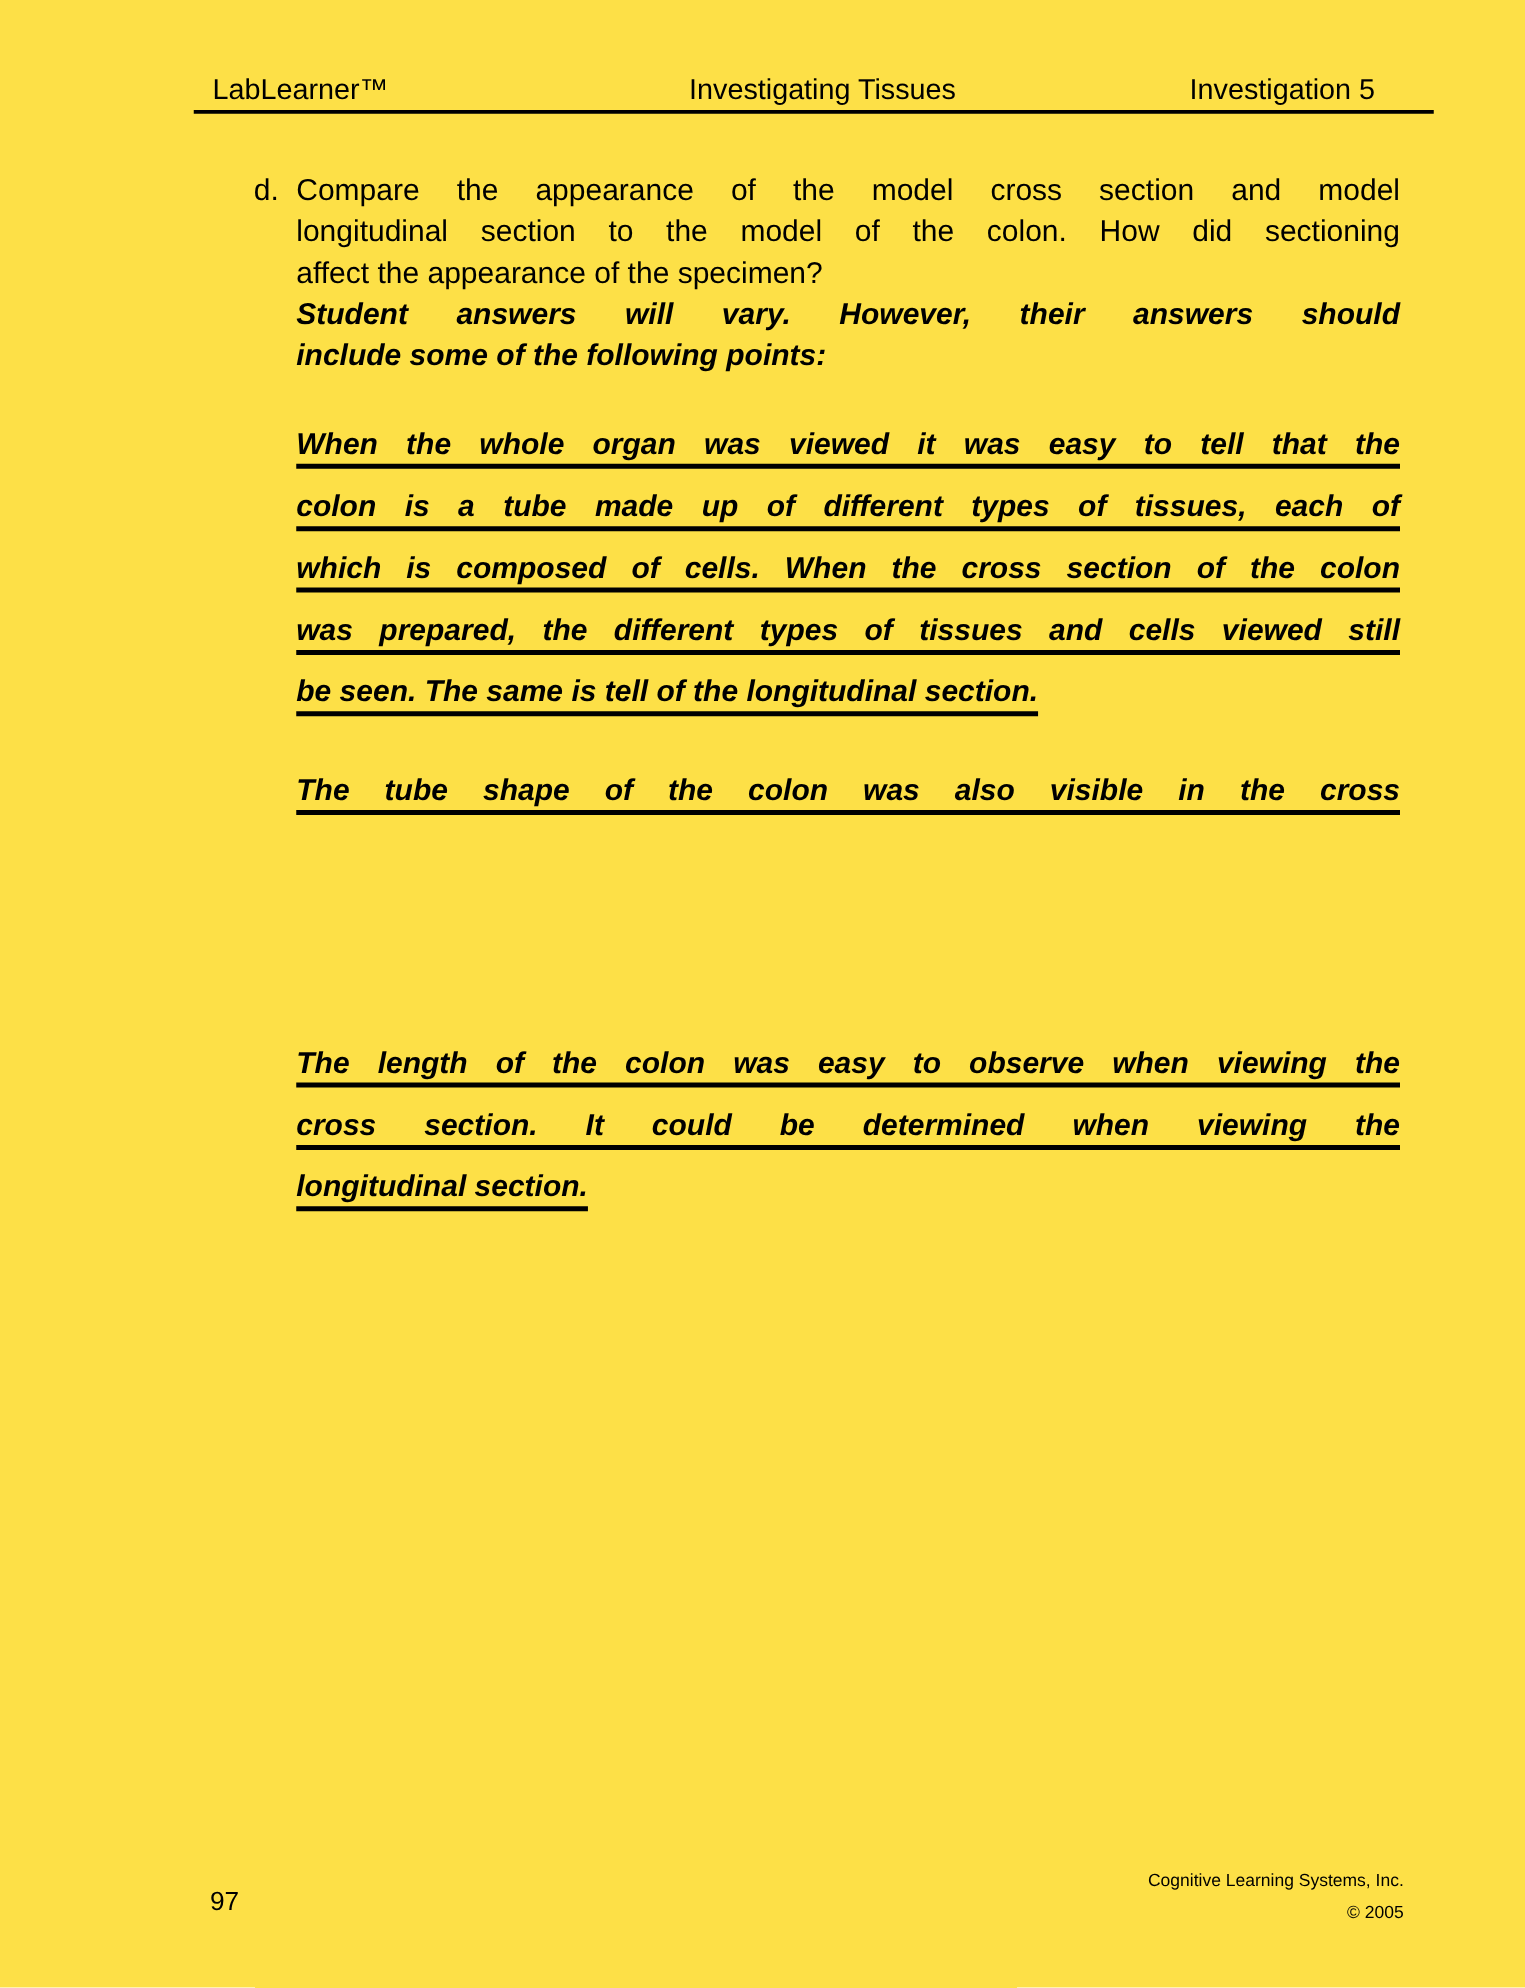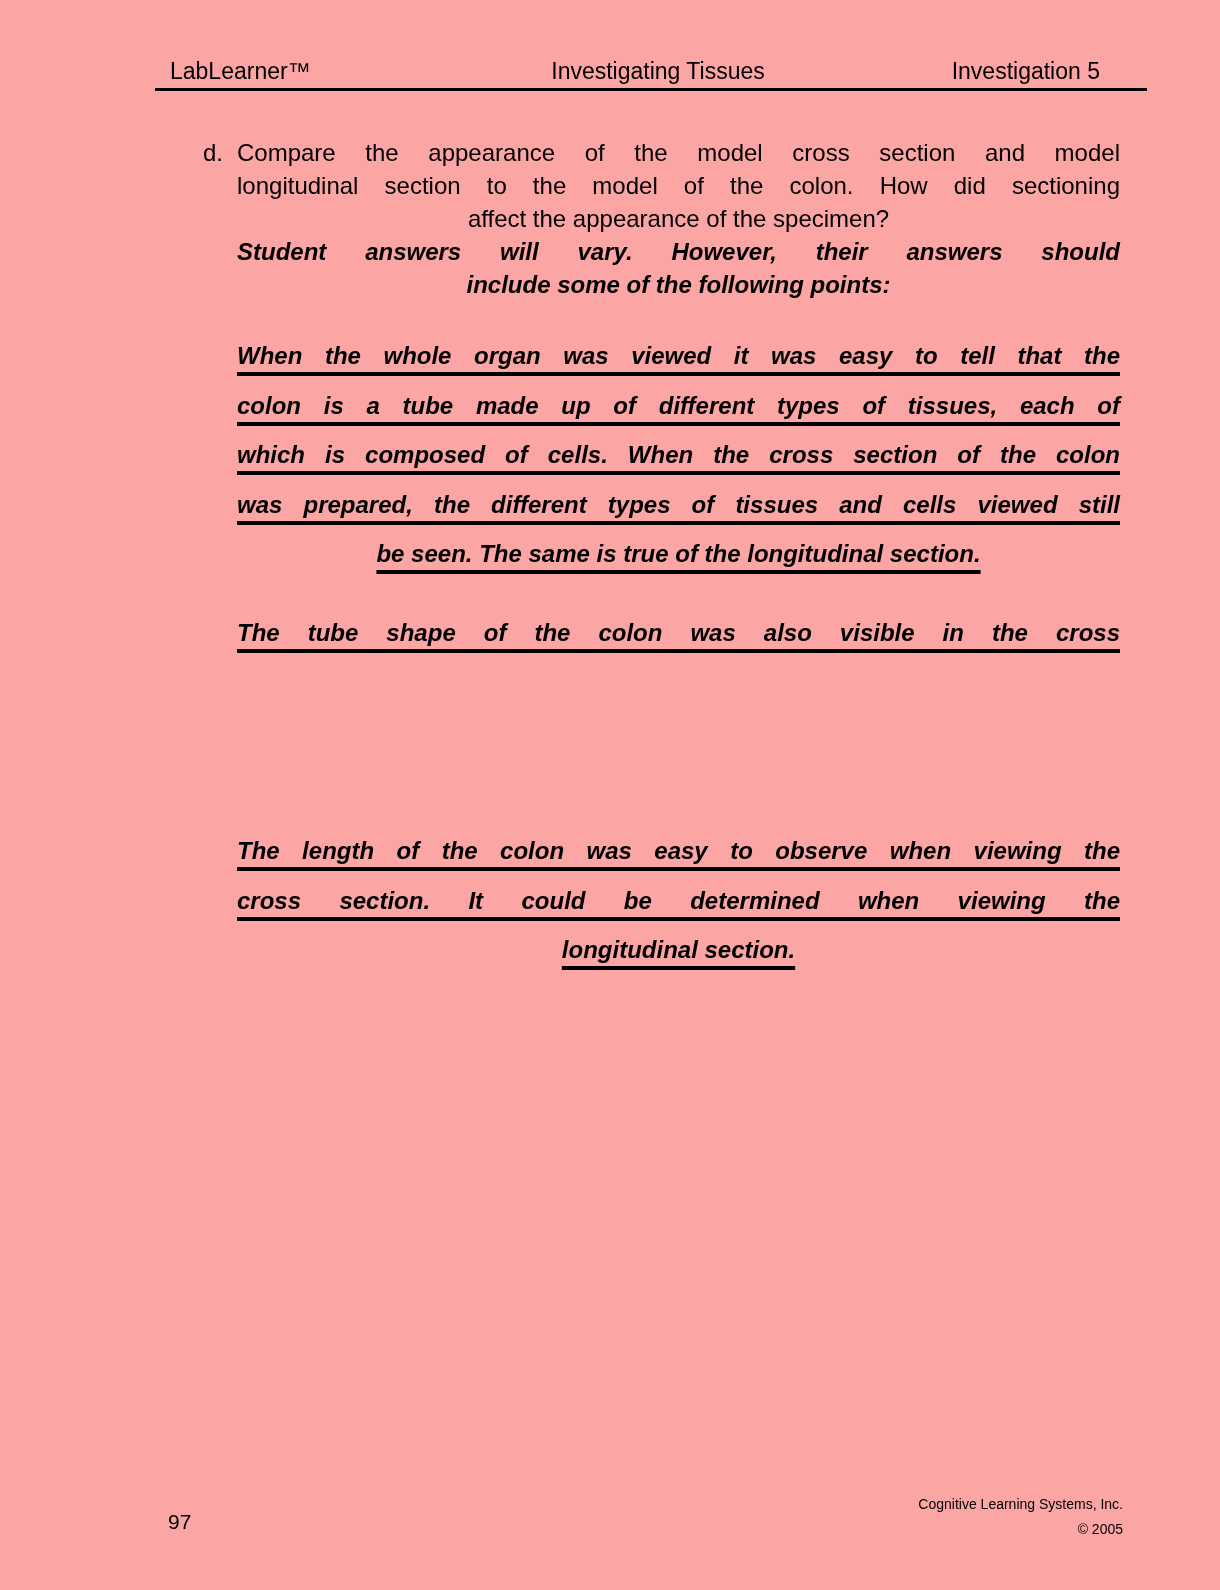--- a/index.html
+++ b/index.html
@@ -4,21 +4,21 @@
 <style>
   html, body {
     margin: 0;
     padding: 0;
     background: #ffffff;
   }
   .page {
     position: relative;
     width: 1220px;
     height: 1590px;
-    background: #fca5a5;
+    background: #fde047;
     color: #000000;
     font-family: "Liberation Sans", sans-serif;
     overflow: hidden;
   }
   
   .hdr-left {
     position: absolute;
     left: 170px;
     top: 58px;
     font-size: 23px;
@@ -86,21 +86,21 @@
   .ans .ln {
     text-decoration: underline;
     text-decoration-thickness: 4px;
     text-underline-offset: 8px;
     text-decoration-color: #000000;
   }
   .ans-1 { top: 331px; }
   .ans-2 { top: 608px; }
   .ans-3 { top: 826px; }
   
-  .ln { white-space: normal; text-align: center; }
+  .ln { white-space: normal; }
   .j {
     text-align: justify;
     text-align-last: justify;
   }
   
   .foot-page {
     position: absolute;
     left: 168px;
     top: 1496px;
     font-size: 21px;
@@ -136,21 +136,21 @@
   <div class="note-block">
     <div class="ln j">Student answers will vary. However, their answers should</div>
     <div class="ln">include some of the following points:</div>
   </div>
 
   <div class="ans ans-1">
     <div class="ln j">When the whole organ was viewed it was easy to tell that the</div>
     <div class="ln j">colon is a tube made up of different types of tissues, each of</div>
     <div class="ln j">which is composed of cells. When the cross section of the colon</div>
     <div class="ln j">was prepared, the different types of tissues and cells viewed still</div>
-    <div class="ln">be seen. The same is true of the longitudinal section.</div>
+    <div class="ln">be seen. The same is tell of the longitudinal section.</div>
   </div>
 
   <div class="ans ans-2">
     <div class="ln j">The tube shape of the colon was also visible in the cross</div>
   </div>
 
   <div class="ans ans-3">
     <div class="ln j">The length of the colon was easy to observe when viewing the</div>
     <div class="ln j">cross section. It could be determined when viewing the</div>
     <div class="ln">longitudinal section.</div>

